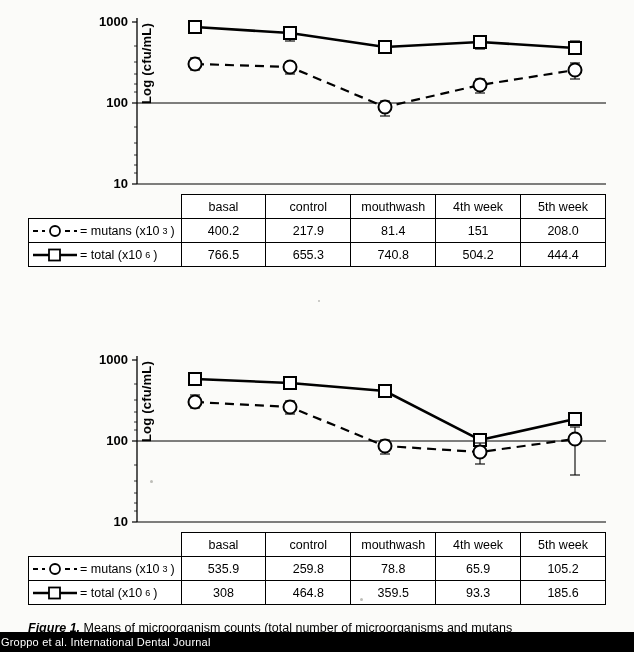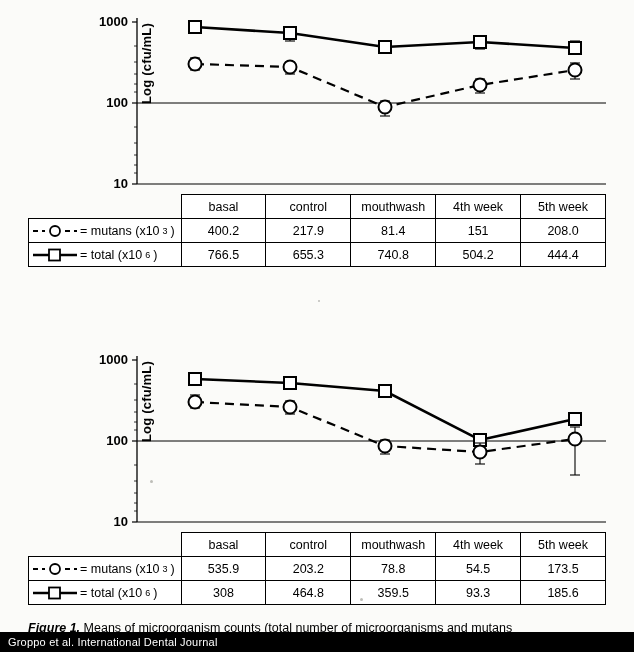--- a/index.html
+++ b/index.html
@@ -103,21 +103,21 @@
   .footer-bar {
     position: absolute;
     left: 0;
     bottom: 0;
     width: 634px;
     height: 20px;
     background: #000000;
     color: #ffffff;
     font-size: 11px;
     line-height: 20px;
-    padding-left: 8px;
+    padding-left: 1px;
     box-sizing: border-box;
     letter-spacing: 0.2px;
   }
   .speck {
     position: absolute;
     background: #bdbdb8;
     border-radius: 50%;
   }
 </style>
 </head>
@@ -364,24 +364,24 @@
                 <line x1="0" y1="7" x2="12" y2="7" stroke="#000" stroke-width="2" stroke-dasharray="5,4"></line>
                 <circle cx="22" cy="7" r="5" fill="#fff" stroke="#000" stroke-width="1.8"></circle>
                 <line x1="32" y1="7" x2="44" y2="7" stroke="#000" stroke-width="2" stroke-dasharray="5,4"></line>
               </svg>
               <span>= mutans (x10</span>
                   <sup>3</sup>
                   <span>)</span>
             </span>
           </td>
           <td>535.9</td>
-          <td>203.2</td>
+          <td>259.8</td>
           <td>78.8</td>
-          <td>54.5</td>
-          <td>173.5</td>
+          <td>65.9</td>
+          <td>105.2</td>
         </tr>
         <tr>
           <td class="legend-cell">
             <span class="legend-inner">
               <svg class="legend-svg" width="44" height="14" viewBox="0 0 44 14">
                 <line x1="0" y1="7" x2="44" y2="7" stroke="#000" stroke-width="2.4"></line>
                 <rect x="16" y="1.5" width="11" height="11" fill="#fff" stroke="#000" stroke-width="1.8"></rect>
               </svg>
               <span>= total (x10</span>
                   <sup>6</sup>

